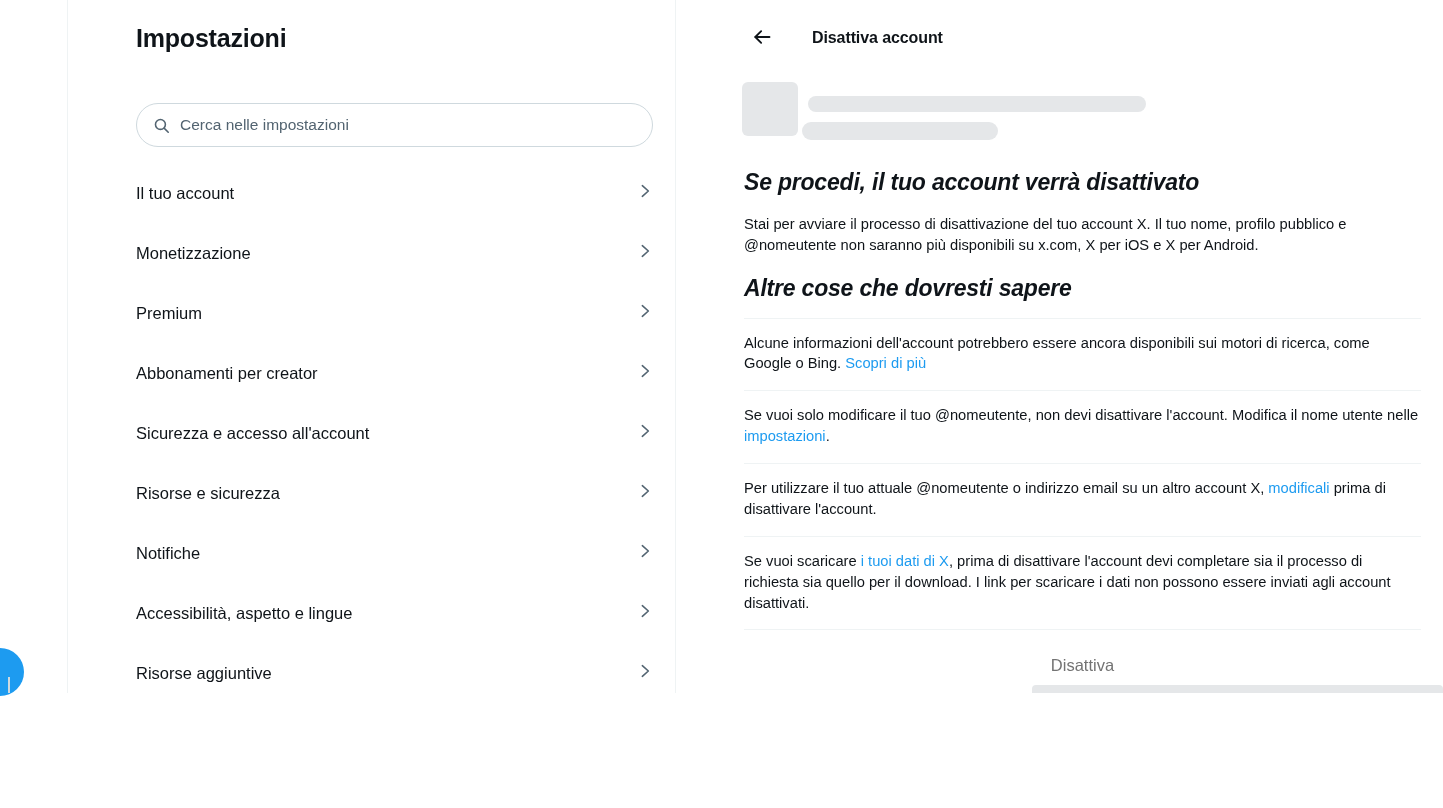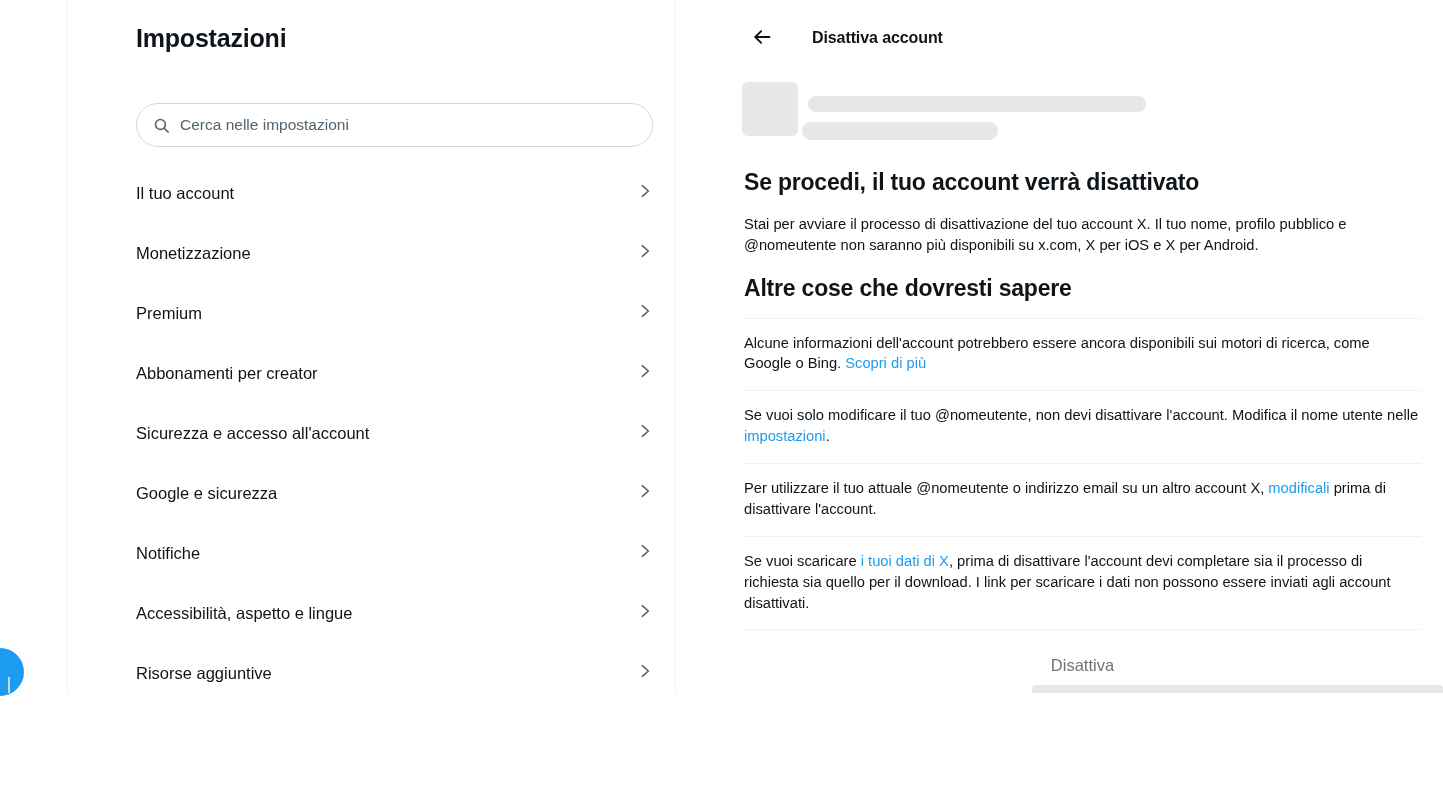--- a/index.html
+++ b/index.html
@@ -166,20 +166,21 @@
     border-radius: 9px;
   }
 
   .detail-body { padding: 0 22px 0 22px; }
   h2.block-title {
     font-size: 23px;
     font-weight: bold;
     letter-spacing: -0.2px;
     margin: 18px 0 0 0;
     line-height: 1.3;
+    font-style: italic;
   }
   p.para {
     font-size: 14.7px;
     line-height: 1.42;
     color: #0f1419;
     margin: 16px 0 18px 0;
     max-width: 700px;
   }
   .note-list { border-top: 1px solid #eff3f4; }
   .note {
@@ -279,21 +280,21 @@
       </div>
       <div class="nav-item">
         <span class="nav-label">Sicurezza e accesso all'account</span>
         <span class="chev">
           <svg width="16" height="16" viewBox="0 0 24 24" fill="none" stroke="#536471" stroke-width="2.4" stroke-linecap="round" stroke-linejoin="round">
               <polyline points="8,4 17,12 8,20"></polyline>
             </svg>
         </span>
       </div>
       <div class="nav-item">
-        <span class="nav-label">Google e sicurezza</span>
+        <span class="nav-label">Risorse e sicurezza</span>
         <span class="chev">
           <svg width="16" height="16" viewBox="0 0 24 24" fill="none" stroke="#536471" stroke-width="2.4" stroke-linecap="round" stroke-linejoin="round">
               <polyline points="8,4 17,12 8,20"></polyline>
             </svg>
         </span>
       </div>
       <div class="nav-item">
         <span class="nav-label">Notifiche</span>
         <span class="chev">
           <svg width="16" height="16" viewBox="0 0 24 24" fill="none" stroke="#536471" stroke-width="2.4" stroke-linecap="round" stroke-linejoin="round">

